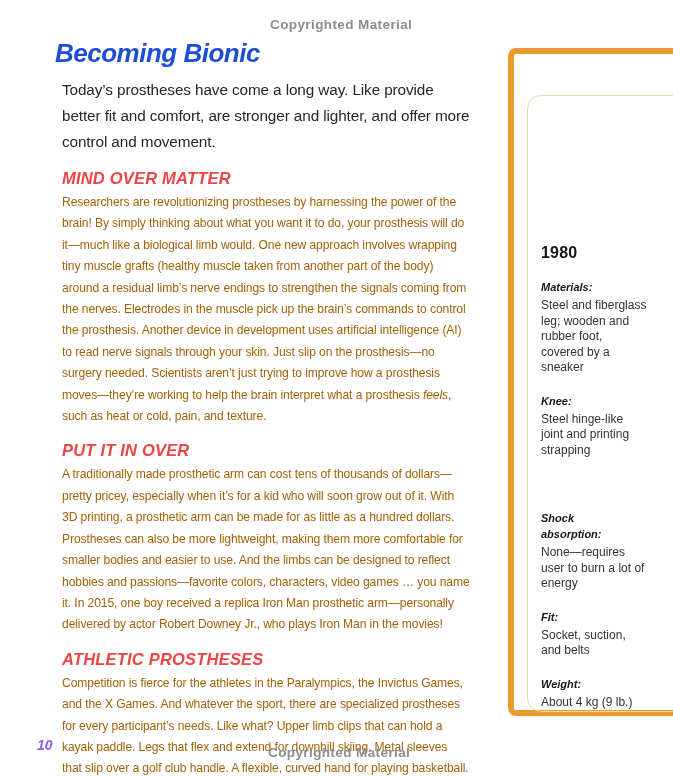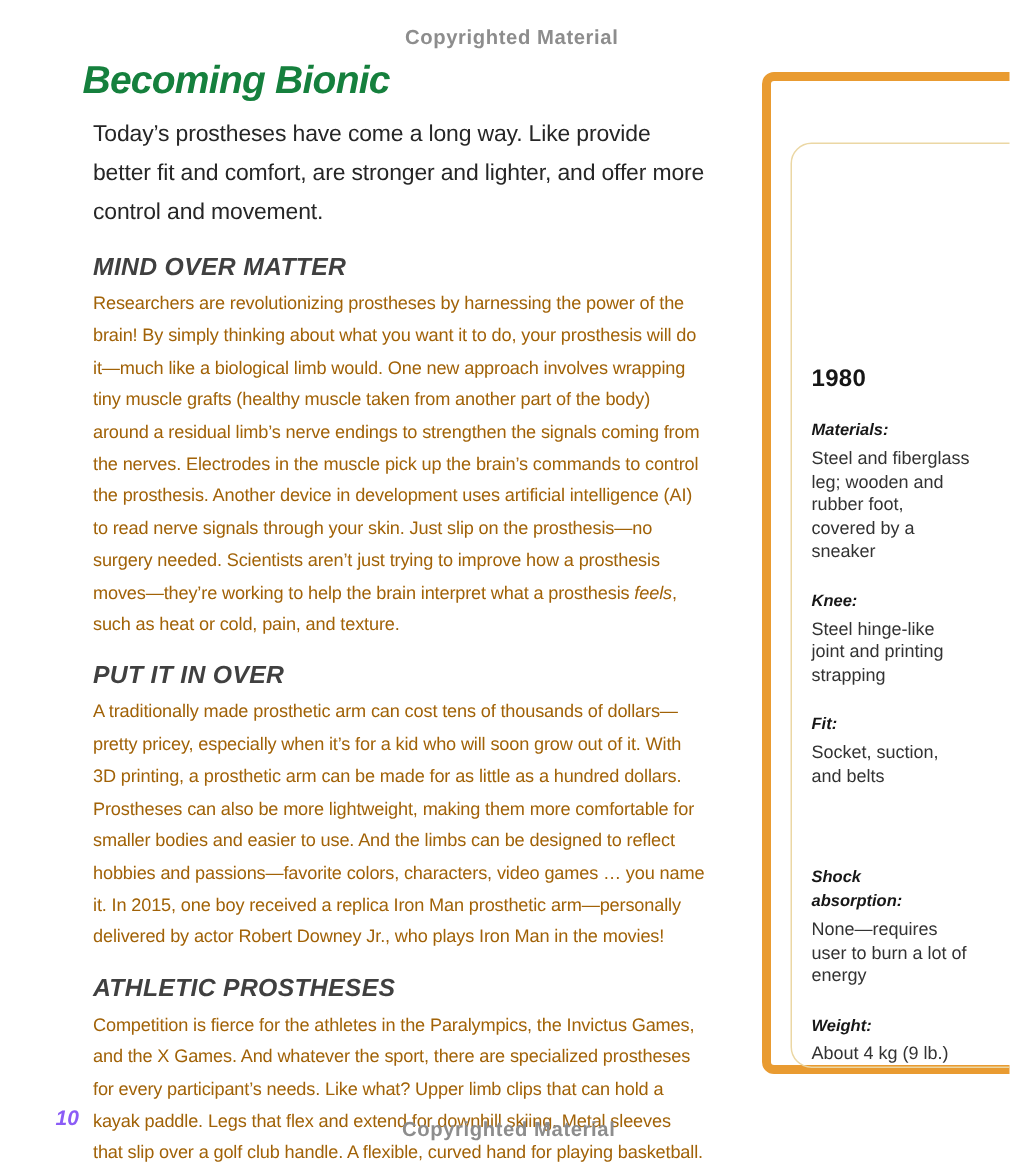--- a/index.html
+++ b/index.html
@@ -12,30 +12,30 @@
   .watermark {
     position:absolute; color:#8d8d8d; font-size:13.5px; font-weight:bold;
     letter-spacing:0.4px;
   }
   .watermark.top { left:270px; top:17px; }
   .watermark.bottom { left:268px; top:745px; }
 
   .main-col { position:absolute; left:62px; top:38px; width:408px; }
   .title {
     margin:0 0 9px -7px; font-size:26px; line-height:30px;
-    font-weight:bold; font-style:italic; color:#15803d; letter-spacing:-0.5px;
+    font-weight:bold; font-style:italic; color:#1d4ed8; letter-spacing:-0.5px;
   }
   .intro {
     margin:0; font-size:15.3px; line-height:26px; color:#262626;
     letter-spacing:-0.1px;
   }
   .section { margin-top:13px; }
   .section h2 {
     margin:0 0 3px 0; font-size:16.5px; line-height:21px;
-    font-weight:bold; font-style:italic; color:#404040; letter-spacing:0.2px;
+    font-weight:bold; font-style:italic; color:#ef4444; letter-spacing:0.2px;
   }
   .section p {
     margin:0; font-size:12.1px; line-height:21.4px; color:#a16207;
     letter-spacing:-0.1px;
   }
   .section p em { font-style:italic; }
 
   .sidebar-frame {
     position:absolute; left:508px; top:48px; width:190px; height:668px;
     border-width:6px; border-style:solid; border-radius:8px;
@@ -97,27 +97,27 @@
       <div class="year">1980</div>
       <dl class="specs">
         <div class="spec">
           <dt>Materials:</dt>
           <dd>Steel and fiberglass leg; wooden and rubber foot, covered by a sneaker</dd>
         </div>
         <div class="spec">
           <dt>Knee:</dt>
           <dd>Steel hinge-like joint and printing strapping</dd>
         </div>
+        <div class="spec big-gap">
+          <dt>Shock absorption:</dt>
+          <dd>None—requires user to burn a lot of energy</dd>
+        </div>
         <div class="spec">
           <dt>Fit:</dt>
           <dd>Socket, suction, and belts</dd>
-        </div>
-        <div class="spec big-gap">
-          <dt>Shock absorption:</dt>
-          <dd>None—requires user to burn a lot of energy</dd>
         </div>
         <div class="spec">
           <dt>Weight:</dt>
           <dd>About 4 kg (9 lb.)</dd>
         </div>
       </dl>
     </div>
   </aside>
 
   <div class="page-number">10</div>

